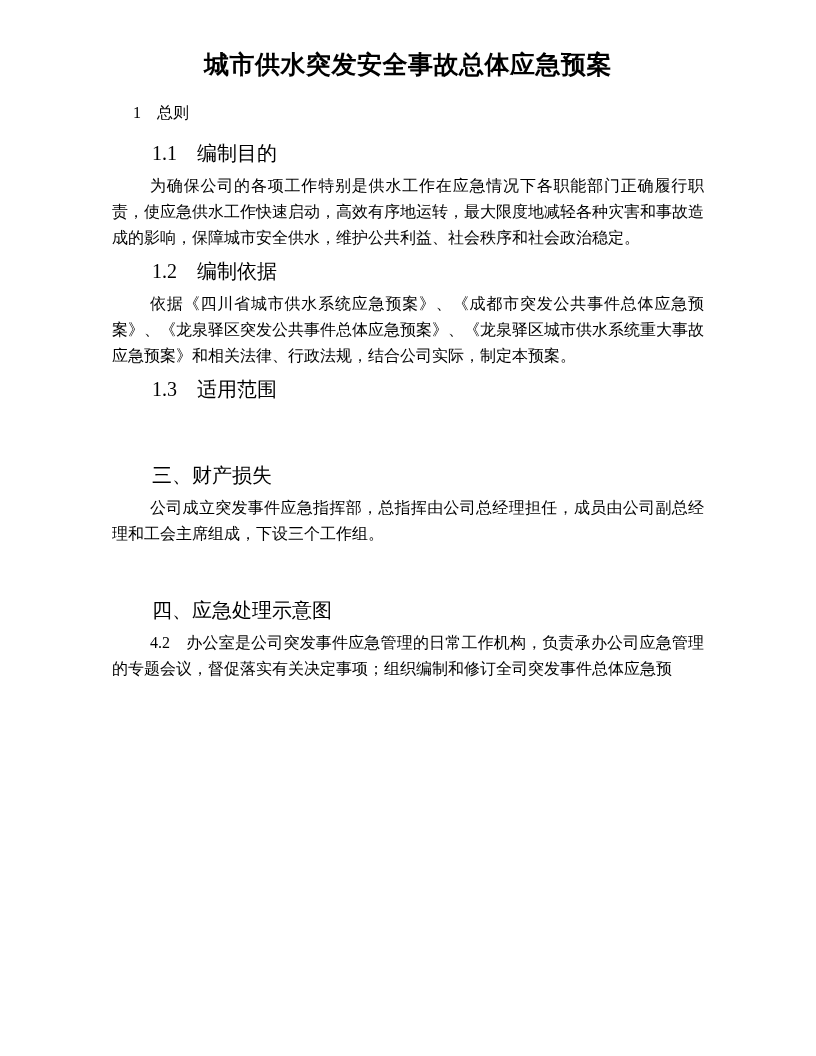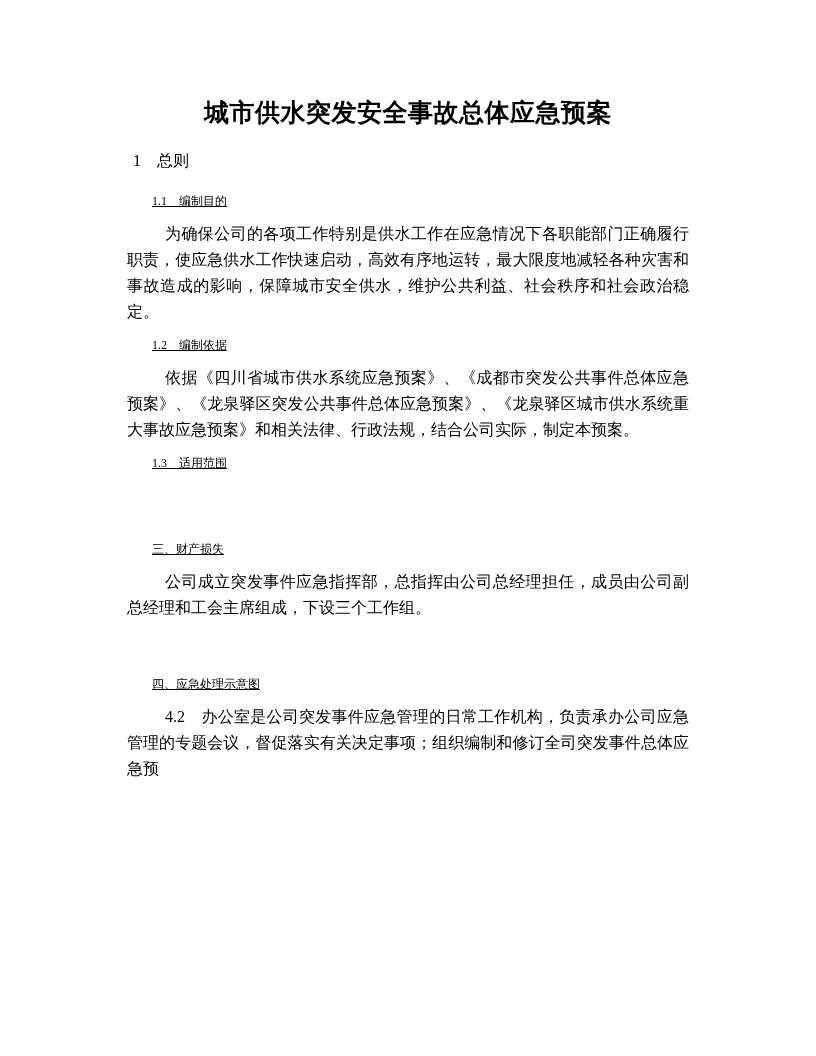--- a/index.html
+++ b/index.html
@@ -6,21 +6,21 @@
     margin: 0;
     padding: 0;
     background: #ffffff;
   }
   .page {
     position: relative;
     width: 816px;
     height: 1056px;
     margin: 0 auto;
     box-sizing: border-box;
-    padding: 96px 112px 0 112px;
+    padding: 48px 112px 0 112px;
     background: #ffffff;
     color: #000000;
     font-family: "Liberation Serif", "DejaVu Serif", serif;
     font-size: 16px;
     line-height: 26px;
     overflow: hidden;
   }
   .doc-title {
     font-size: 25px;
     line-height: 34px;
@@ -32,25 +32,24 @@
   .h1 {
     margin: 14px 0;
     text-indent: 21px;
     font-weight: normal;
     font-size: 16px;
   }
   .h2 {
     margin: 7px 0;
     text-indent: 40px;
     font-weight: normal;
-    font-size: 12px;
-    text-decoration: underline;
+    font-size: 20px;
   }
   .para {
-    margin: 7px 15px;
+    margin: 7px 0;
     text-indent: 38px;
     text-align: justify;
   }
   .spacer-lg { height: 46px; }
   .spacer-sm { height: 36px; }
 </style>
 </head>
 <body>
 
 <div class="page">

